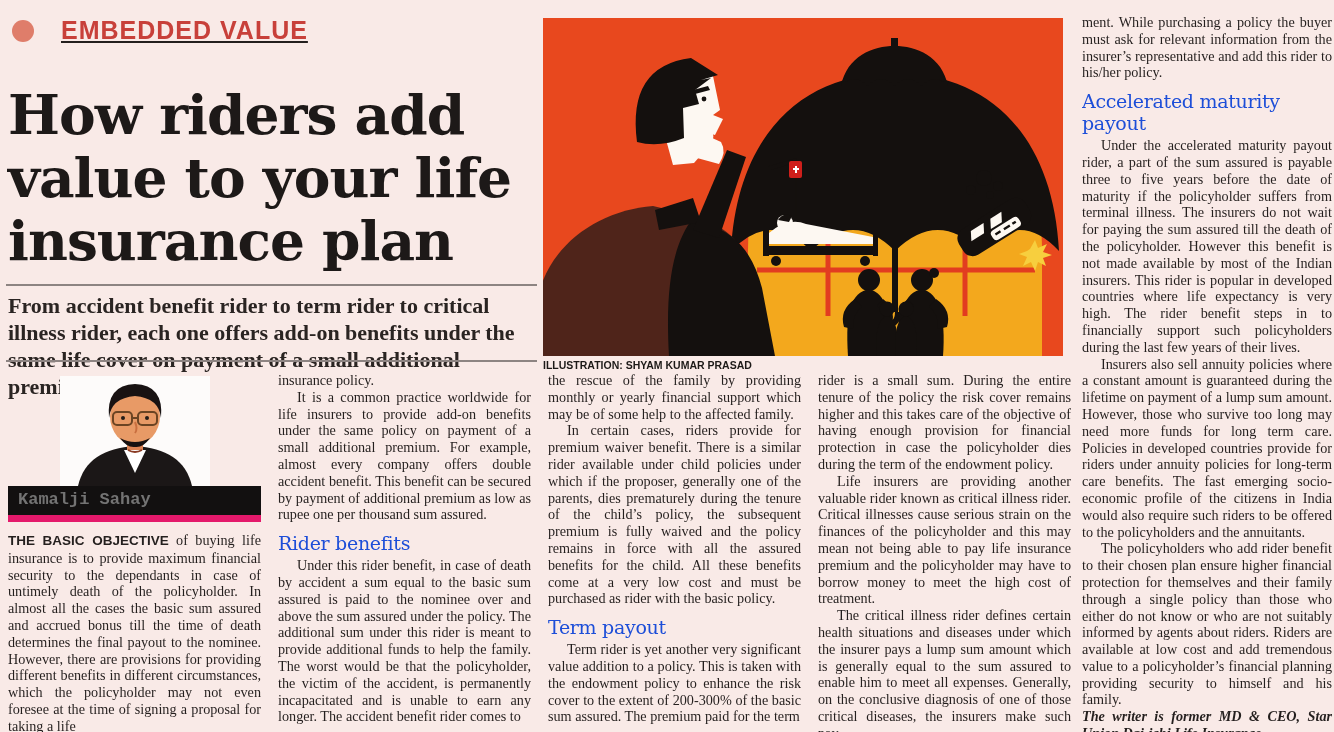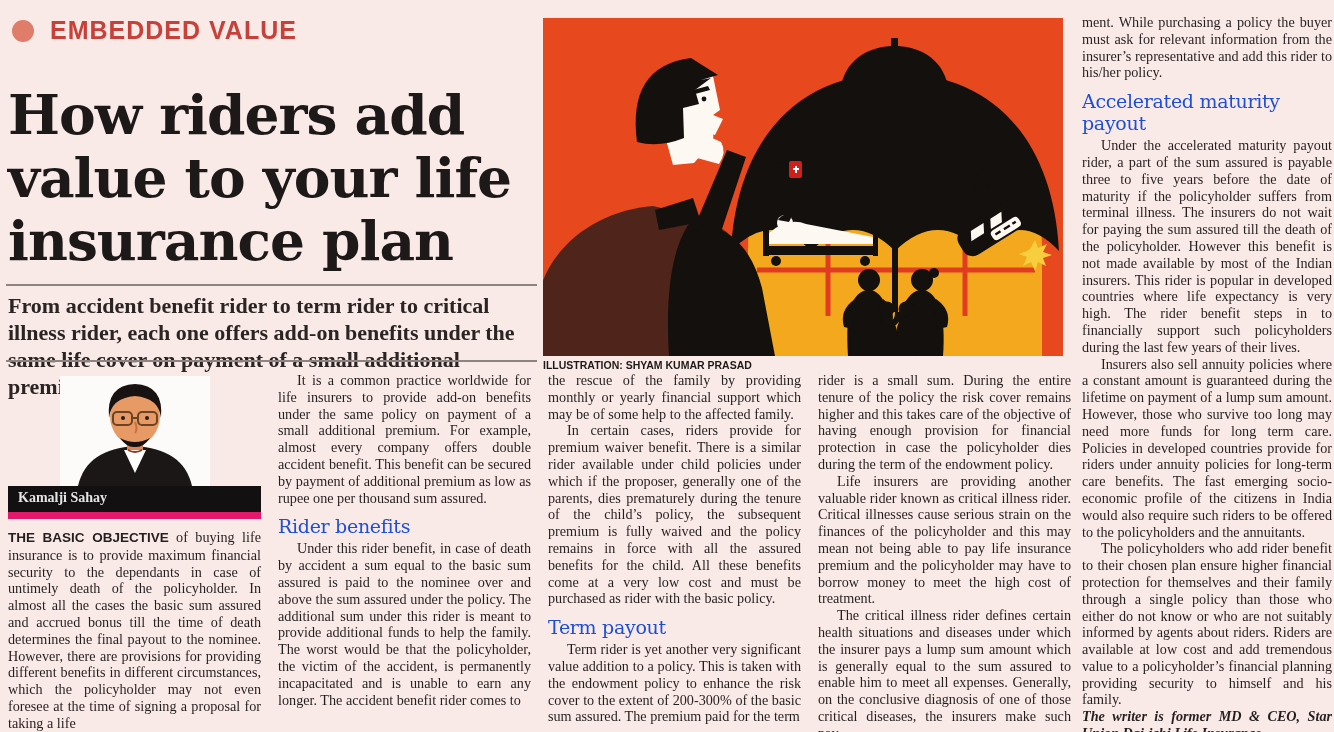--- a/index.html
+++ b/index.html
@@ -1,20 +1,20 @@
 <!DOCTYPE html>
 <html><head>
 <meta charset="utf-8">
 <style>
   html,body{margin:0;padding:0;background:#ffffff;}
   .page{position:relative;width:1334px;height:732px;background:#f9eae7;overflow:hidden;
         font-family:"Liberation Serif",serif;color:#241f1e;}
 
   
-  .kicker{position:absolute;left:12px;top:16px;display:flex;align-items:center;gap:16px;}
+  .kicker{position:absolute;left:12px;top:16px;display:flex;align-items:center;gap:27px;text-decoration:underline;}
   .kicker-dot{width:22px;height:22px;border-radius:50%;background:#df7d6a;}
   .kicker-label{font-family:"Liberation Sans",sans-serif;font-weight:700;font-size:25px;
                 letter-spacing:1px;color:#c8403a;}
   .headline{position:absolute;left:8px;top:46px;width:532px;font-family:"DejaVu Serif",serif;
             font-weight:700;font-size:55px;line-height:1.15;letter-spacing:-1px;color:#1d1918;}
   .rule{position:absolute;left:6px;width:531px;height:2px;background:#8d8482;}
   .rule.r1{top:284px}
   .rule.r2{top:360px}
   .deck{position:absolute;left:8px;top:292px;width:530px;font-weight:700;font-size:22px;
         line-height:1.23;color:#2a2422;}
@@ -30,22 +30,22 @@
   .bodytext p.ind{text-indent:19px;}
   .bodytext h3{margin:9px 0 3px;font-family:"DejaVu Serif",serif;font-weight:400;
                font-size:19px;letter-spacing:-0.3px;color:#1d4ed8;}
   .leadin{font-family:Liberation Sans, sans-serif;font-weight:700;font-size:13.5px;}
   .row{position:absolute;left:8px;top:372px;width:1064px;height:360px;display:flex;gap:17px;}
   .col{width:253px;overflow:hidden;}
   .col1-text{margin-top:10px;}
 
   .photo-wrap{width:150px;height:110px;margin:4px auto 0;background:#fdfbfa;}
   .photo-wrap svg{display:block;width:100%;height:100%;}
-  .namebar{background:#121010;color:#e5e5e5;font-family:Liberation Serif, serif;
-           font-weight:700;font-size:14px;padding:4px 10px 6px;}
+  .namebar{background:#121010;color:#737373;font-family:Liberation Mono, monospace;
+           font-weight:700;font-size:17px;padding:4px 10px 6px;}
   .namestrip{height:7px;background:#e4196b;}
 
   .col5{position:absolute;left:1082px;top:14px;width:250px;height:718px;overflow:hidden;}
   .byline{margin-top:16px;font-style:italic;font-weight:700;font-size:14.8px;
           text-align:right;line-height:1.3;}
 </style>
 </head>
 <body>
 
 <div class="page">
@@ -169,20 +169,21 @@
         </svg>
       </div>
       <div class="namebar">Kamalji Sahay</div>
       <div class="namestrip"></div>
       <div class="col1-text">
         <p><span class="leadin">THE BASIC OBJECTIVE</span> <span>of buying life insurance is to provide maximum financial security to the dependants in case of untimely death of the policyholder. In almost all the cases the basic sum assured and accrued bonus till the time of death determines the final payout to the nominee. However, there are provisions for providing different benefits in different circumstances, which the policyholder may not even foresee at the time of signing a proposal for taking a life</span></p>
       </div>
     </div>
 
     <div class="col bodytext">
+      <p>insurance policy.</p>
       <p class="ind">It is a common practice worldwide for life insurers to provide add-on benefits under the same policy on payment of a small additional premium. For example, almost every company offers double accident benefit. This benefit can be secured by payment of additional premium as low as rupee one per thousand sum assured.</p>
       <h3>Rider benefits</h3>
       <p class="ind">Under this rider benefit, in case of death by accident a sum equal to the basic sum assured is paid to the nominee over and above the sum assured under the policy. The additional sum under this rider is meant to provide additional funds to help the family. The worst would be that the policyholder, the victim of the accident, is permanently incapacitated and is unable to earn any longer. The accident benefit rider comes to</p>
     </div>
 
     <div class="col bodytext">
       <p>the rescue of the family by providing monthly or yearly financial support which may be of some help to the affected family.</p>
       <p class="ind">In certain cases, riders provide for premium waiver benefit. There is a similar rider available under child policies under which if the proposer, generally one of the parents, dies prematurely during the tenure of the child’s policy, the subsequent premium is fully waived and the policy remains in force with all the assured benefits for the child. All these benefits come at a very low cost and must be purchased as rider with the basic policy.</p>
       <h3>Term payout</h3>
       <p class="ind">Term rider is yet another very significant value addition to a policy. This is taken with the endowment policy to enhance the risk cover to the extent of 200-300% of the basic sum assured. The premium paid for the term</p>

